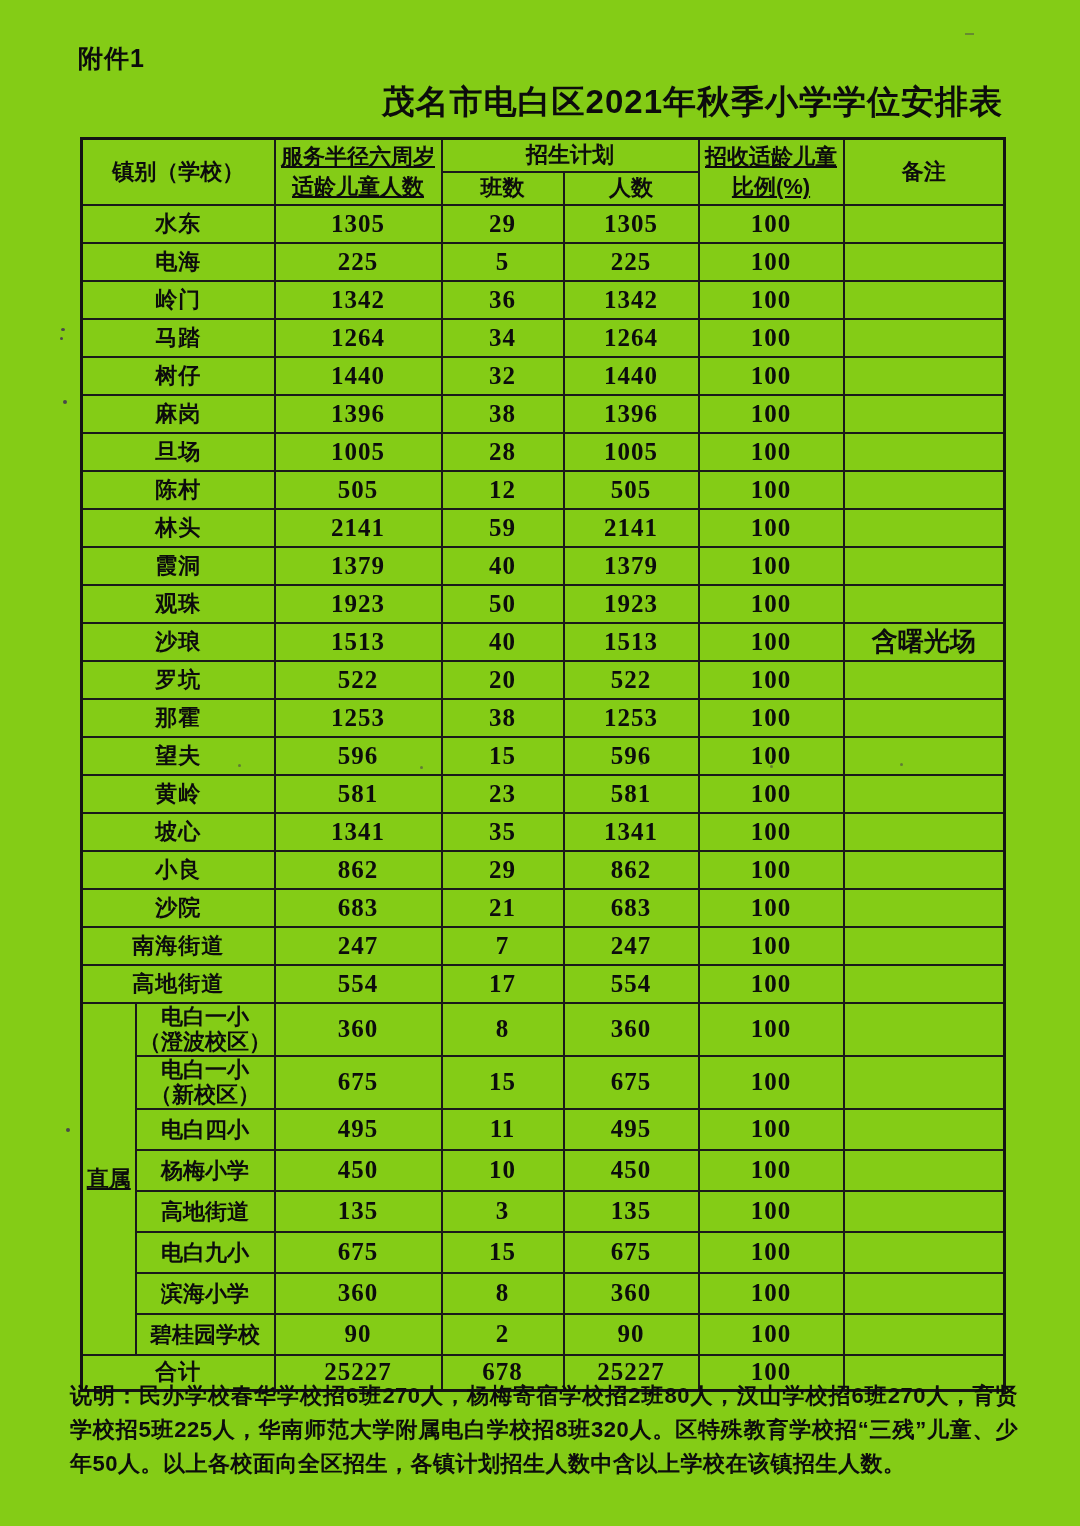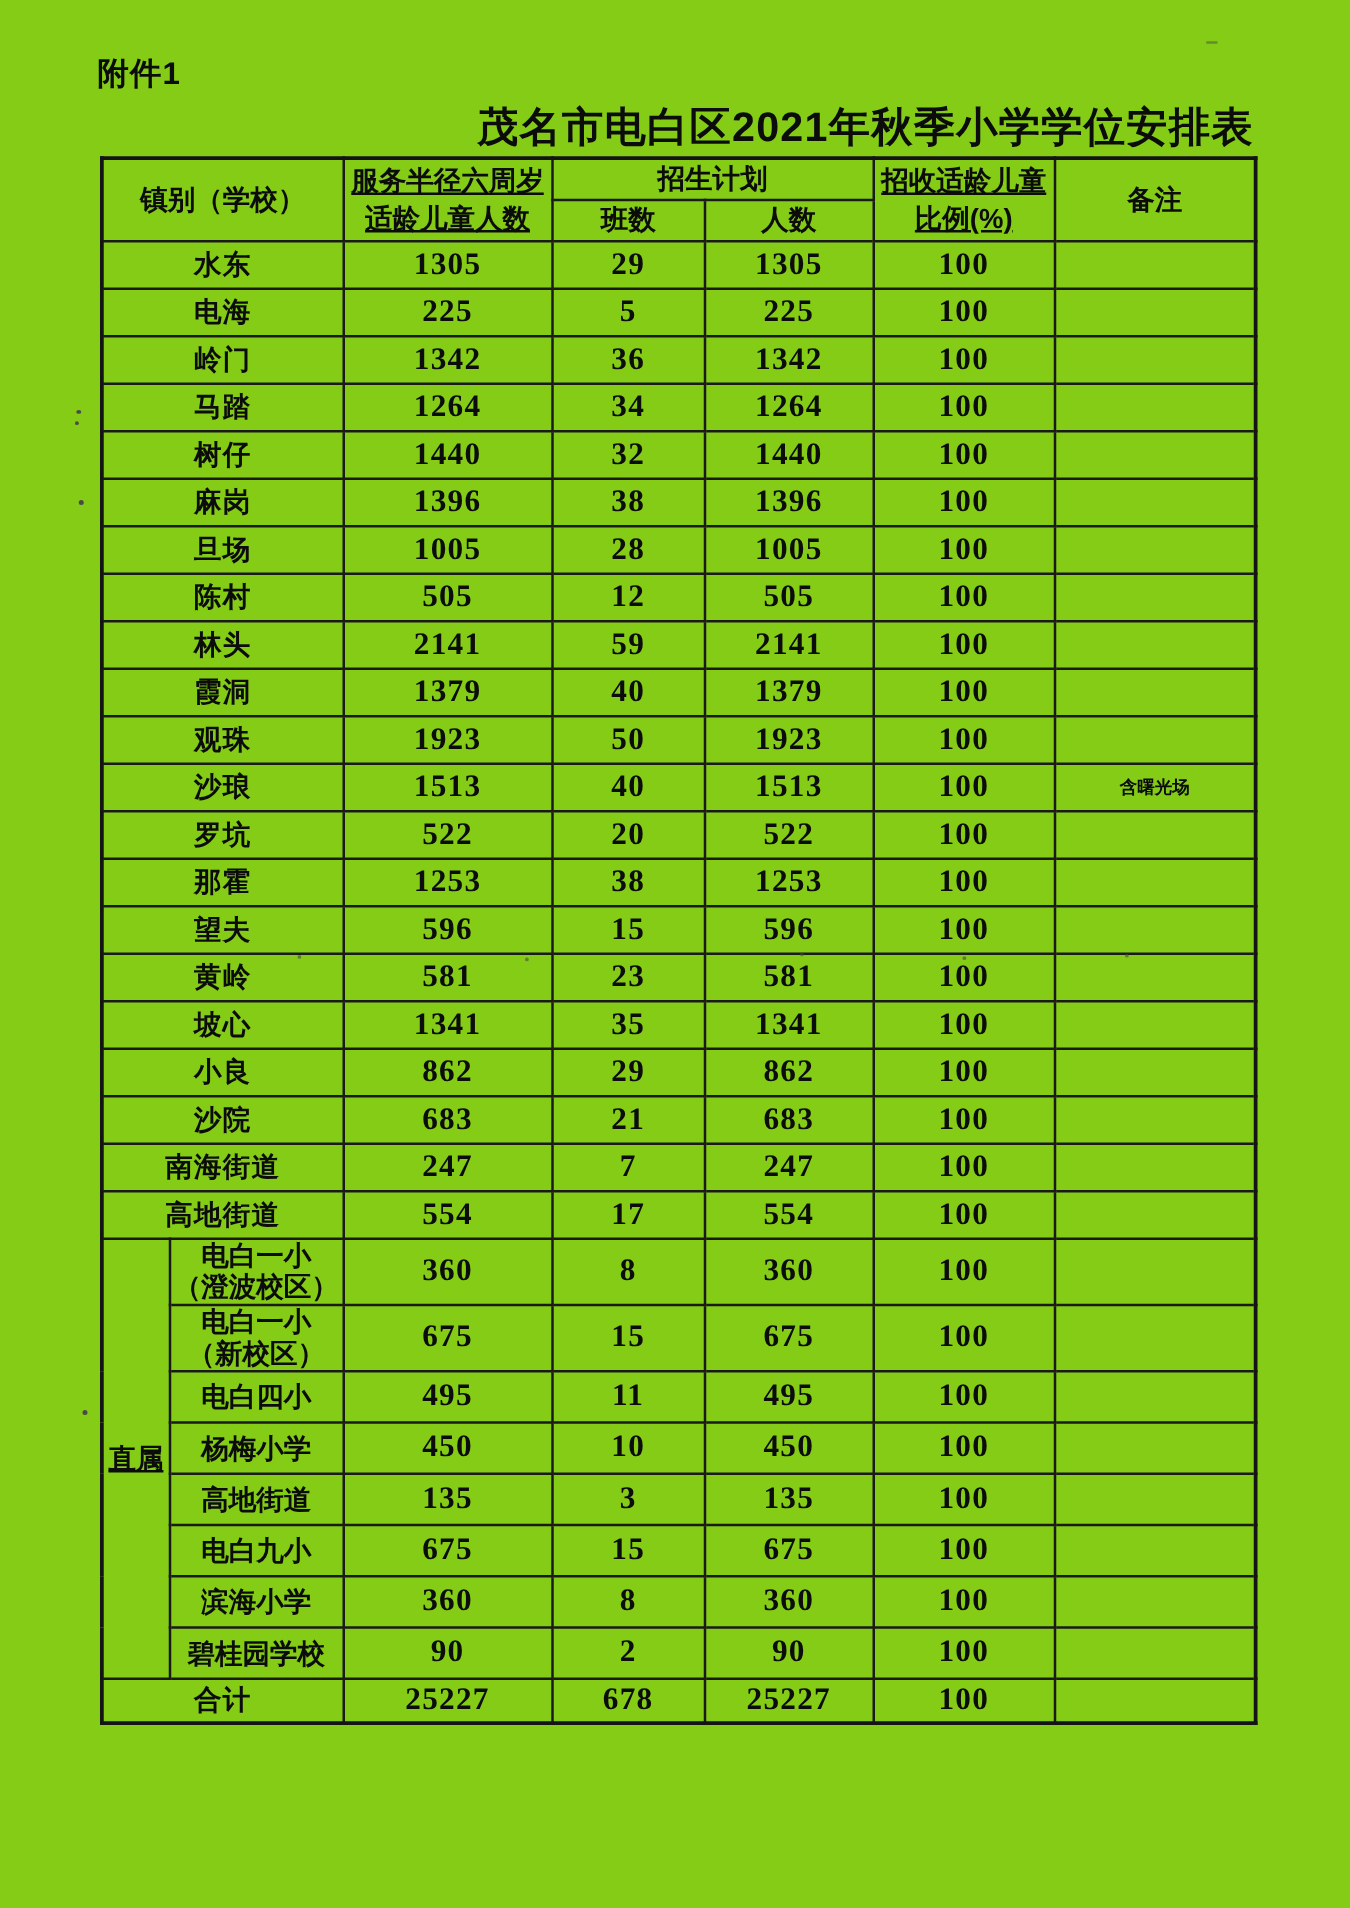--- a/index.html
+++ b/index.html
@@ -16,42 +16,42 @@
   .attachment{
     position:absolute;left:78px;top:42px;
     font-size:25px;font-weight:700;letter-spacing:1px;
   }
   .title{
     position:absolute;left:80px;top:80px;width:923px;margin:0;
     text-align:right;font-size:33px;font-weight:800;letter-spacing:1px;
     white-space:nowrap;
   }
   table.main-table{
-    position:absolute;left:80px;top:125px;width:923px;
+    position:absolute;left:80px;top:137px;width:923px;
     border-collapse:collapse;table-layout:fixed;
     border:3px solid #141414;
   }
   .main-table th,.main-table td{
     border:2px solid #1a1a1a;
     text-align:center;vertical-align:middle;
     padding:0 2px;overflow:hidden;
   }
   .main-table th{
     font-size:22px;font-weight:600;line-height:30px;
   }
   th.pre, td.pre{white-space:pre-line;text-decoration:underline;}
   thead tr{height:33px;}
   td.name{font-size:22px;font-weight:600;letter-spacing:1px;}
   td.name.sub{white-space:pre-line;line-height:25px;letter-spacing:0;}
   td.group{font-size:22px;font-weight:600;text-decoration:underline;}
   td.num{
     font-family:"Liberation Serif", serif;
     font-size:25px;font-weight:600;letter-spacing:1px;
   }
-  td.remark{font-size:14px;font-weight:600;}
+  td.remark{font-size:26px;font-weight:600;}
   tr.town-row{height:38px;}
   tr.direct-row{height:41px;}
   tr.direct-row.tall{height:53px;}
   tr.total-row{height:36px;}
   .note{
     position:absolute;left:70px;top:1379px;width:948px;margin:0;
     font-size:22px;font-weight:700;line-height:34px;
     text-align:justify;letter-spacing:0.5px;
   }
   .speck{position:absolute;background:#4a4a4a;border-radius:50%;}
@@ -330,20 +330,21 @@
           <td class="name" colspan="2">合计</td>
           <td class="num">25227</td>
           <td class="num">678</td>
           <td class="num">25227</td>
           <td class="num">100</td>
           <td class="remark"></td>
         </tr>
       </tbody>
   </table>
 
+  <p class="note">说明：民办学校春华学校招6班270人，杨梅寄宿学校招2班80人，汉山学校招6班270人，育贤学校招5班225人，华南师范大学附属电白学校招8班320人。区特殊教育学校招“三残”儿童、少年50人。以上各校面向全区招生，各镇计划招生人数中含以上学校在该镇招生人数。</p>
 
   <div class="speck" style="left:61px;top:328px;width:4px;height:3px;"></div>
   <div class="speck" style="left:60px;top:337px;width:3px;height:3px;"></div>
   <div class="speck" style="left:63px;top:400px;width:4px;height:4px;"></div>
   <div class="speck" style="left:66px;top:1128px;width:4px;height:4px;"></div>
   <div class="speck" style="left:965px;top:33px;width:9px;height:2px;border-radius:0;opacity:.5;"></div>
   <div class="speck" style="left:238px;top:764px;width:3px;height:3px;opacity:.6;"></div>
   <div class="speck" style="left:420px;top:766px;width:3px;height:3px;opacity:.6;"></div>
   <div class="speck" style="left:640px;top:762px;width:3px;height:3px;opacity:.6;"></div>
   <div class="speck" style="left:770px;top:765px;width:3px;height:3px;opacity:.6;"></div>

